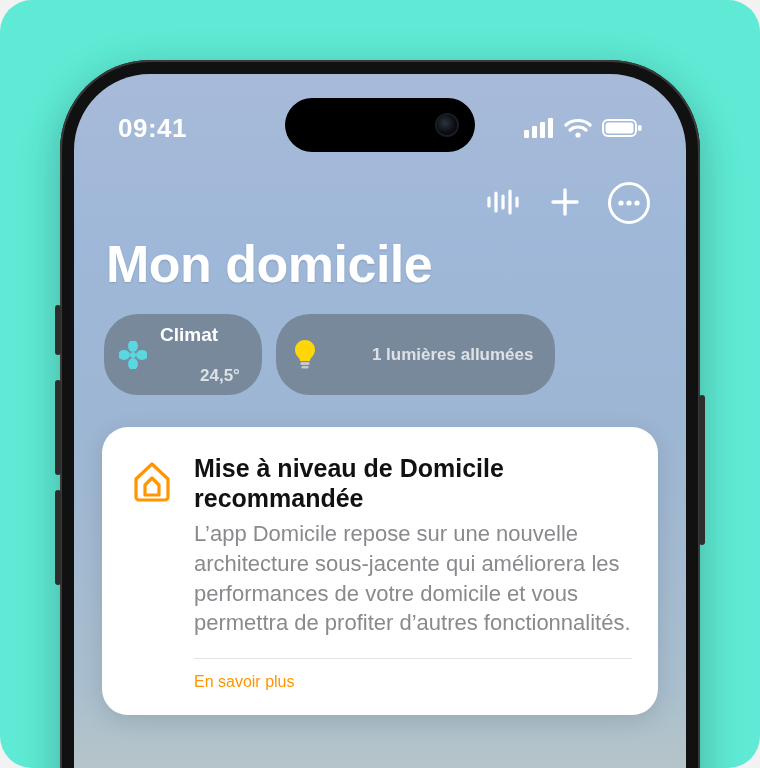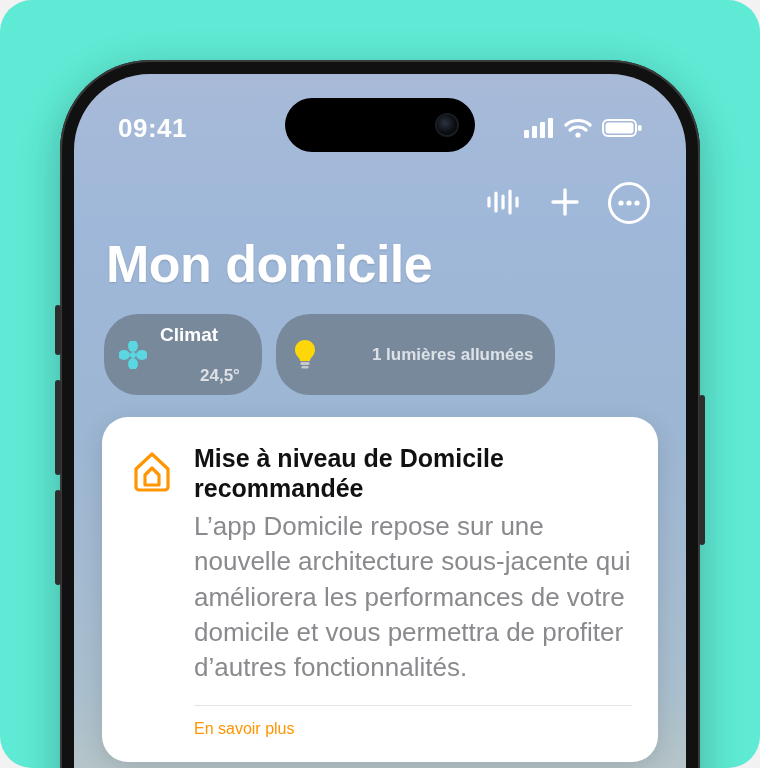--- a/index.html
+++ b/index.html
@@ -149,40 +149,40 @@
     cursor: pointer;
   }
   .chip .ico {
     width: 30px; height: 30px;
     display: flex; align-items: center; justify-content: center;
   }
   .chip .txt { display: flex; flex-direction: column; line-height: 1.15; gap: 20px; }
   .chip .t1 { font-size: 19px; font-weight: 600; color: #fff; }
   .chip .t2 { font-size: 17px; font-weight: 700; color: rgba(255,255,255,.75); margin-left: 40px; }
   .card {
-    margin-top: 22px;
+    margin-top: 32px;
     background: #fff;
     border-radius: 26px;
     padding: 26px 26px 24px 26px;
     display: flex;
     gap: 18px;
     box-shadow: 0 6px 24px rgba(0,0,0,.12);
     color: #111;
   }
   .card .left { flex: 0 0 auto; padding-top: 4px; }
   .card .right { flex: 1 1 auto; min-width: 0; }
   .card-title {
     font-size: 25px;
     font-weight: 700;
     color: #111;
     line-height: 1.2;
     margin-bottom: 6px;
   }
   .card-body {
-    font-size: 26px;
+    font-size: 22px;
     line-height: 1.35;
     color: #8a8a8e;
   }
   .card-sep {
     border: none;
     border-top: 1px solid #e3e3e6;
     margin: 20px 0 14px 0;
   }
   .card-link {
     background: none;

